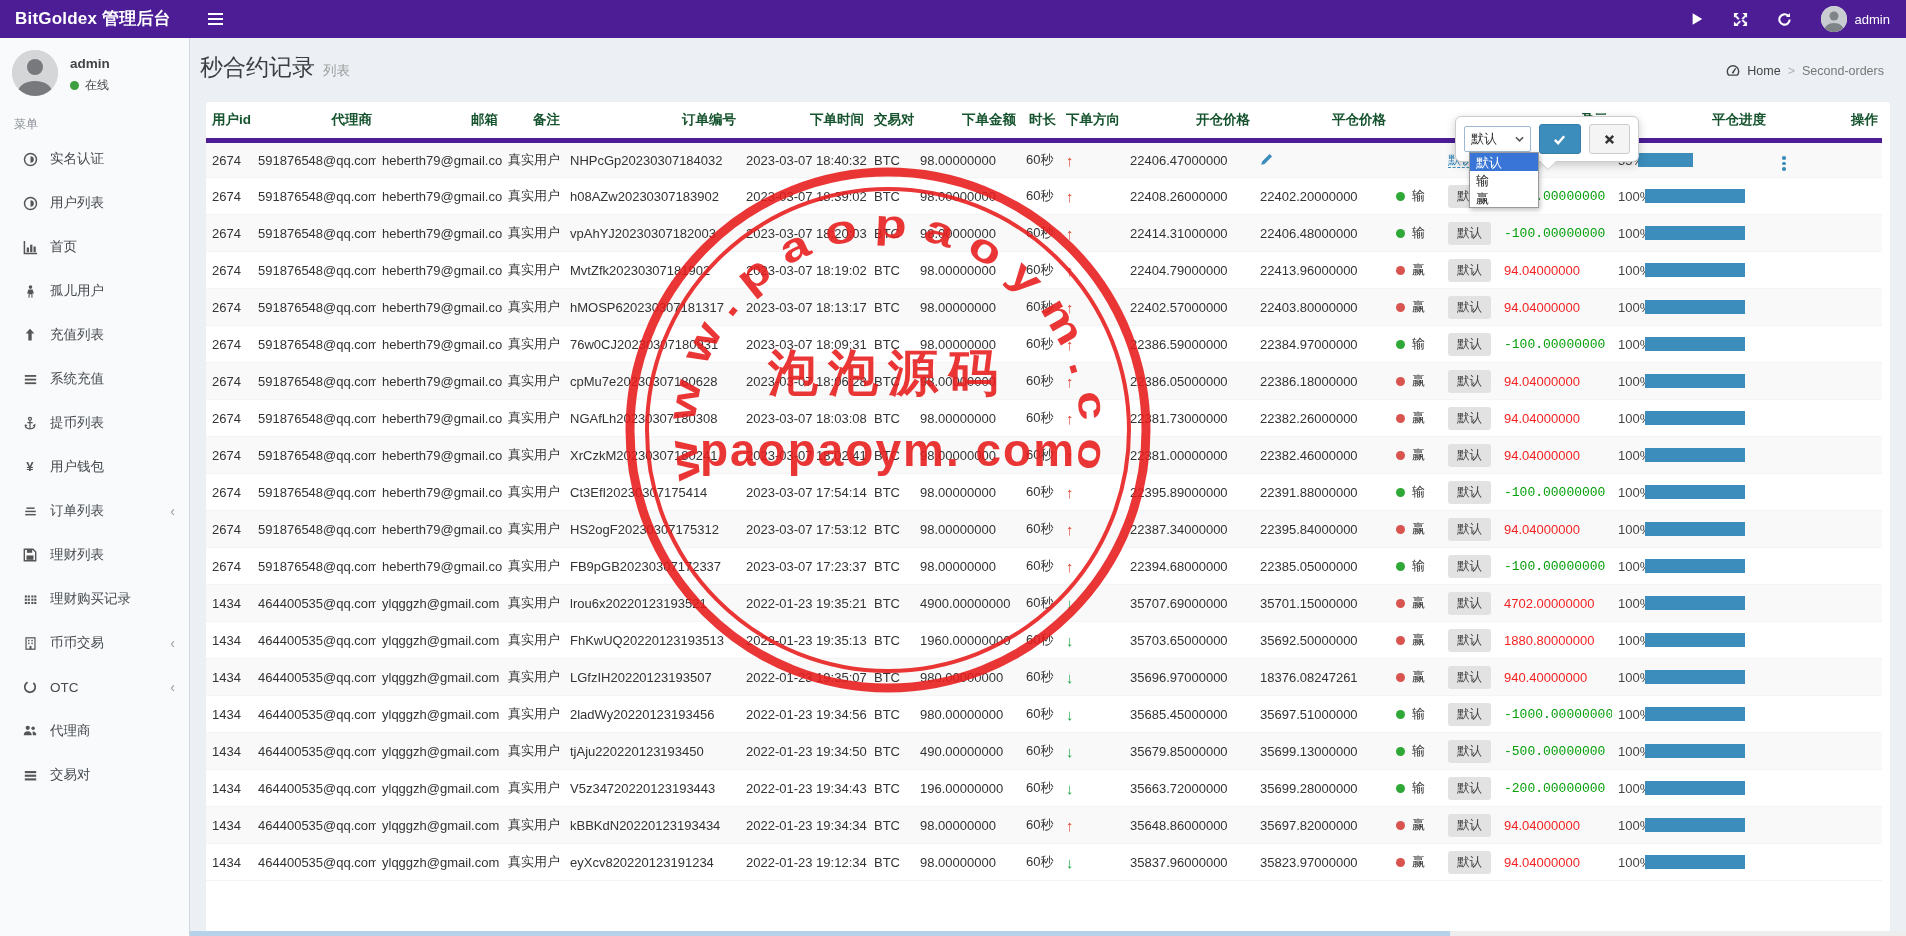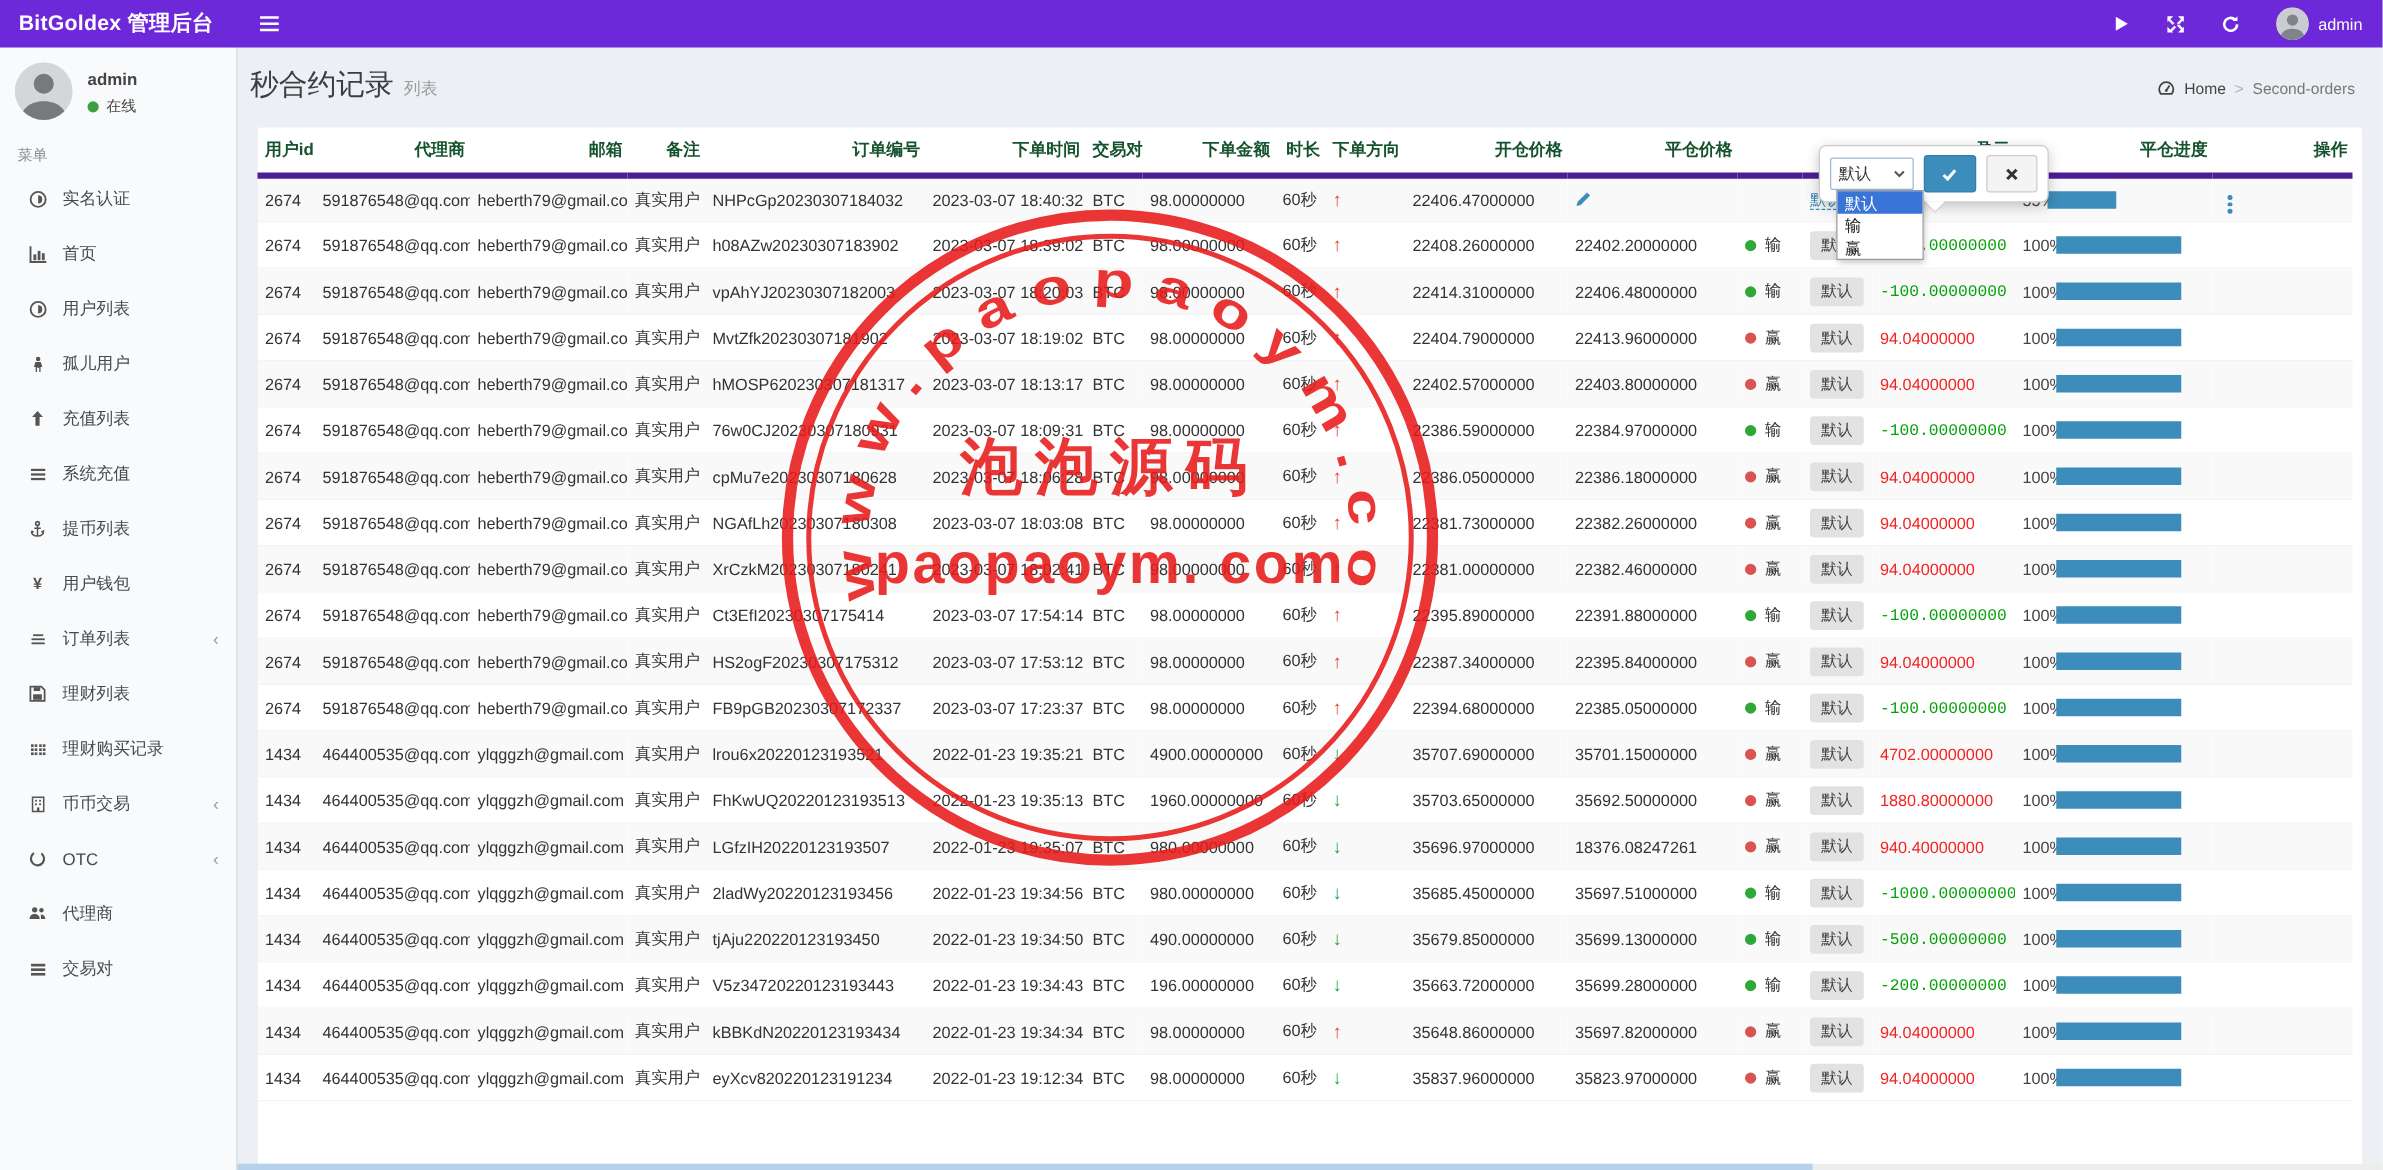--- a/index.html
+++ b/index.html
@@ -1,21 +1,21 @@
 <!DOCTYPE html>
 <html><head>
 <meta charset="utf-8">
 <style>
   * { margin:0; padding:0; box-sizing:border-box; }
   html,body { width:1906px; height:936px; overflow:hidden; font-family:"Liberation Sans","DejaVu Sans",sans-serif; background:#ecf0f5; }
   .icon { display:inline-flex; align-items:center; justify-content:center; }
   .icon svg { display:block; }
 
   
-  #navbar { position:absolute; left:0; top:0; width:1906px; height:38px; background:#6d28d9; z-index:40; }
+  #navbar { position:absolute; left:0; top:0; width:1906px; height:38px; background:#4c1d95; z-index:40; }
   #brand { position:absolute; left:15px; top:0; height:38px; line-height:38px; color:#fff; font-size:17px; font-weight:bold; letter-spacing:.2px; }
   #hamburger { position:absolute; left:196px; top:0; width:38px; height:38px; display:flex; flex-direction:column; justify-content:center; align-items:center; gap:3px; cursor:pointer; }
   #hamburger i { display:block; width:15px; height:2px; background:#fff; }
   #nav-right { position:absolute; right:16px; top:0; height:38px; display:flex; align-items:center; gap:28px; color:#fff; }
   #nav-right .navicon { width:16px; height:16px; color:#fff; cursor:pointer; }
   #nav-user { display:flex; align-items:center; gap:8px; cursor:pointer; }
   #nav-avatar { width:26px; height:26px; border-radius:50%; background:#cfd4d8; overflow:hidden; }
   #nav-user span.lbl { font-size:13px; color:#fff; }
 
   
@@ -158,36 +158,36 @@
           <svg viewBox="0 0 16 16" width="15" height="15">
             <circle cx="8" cy="8" r="6.4" fill="none" stroke="currentColor" stroke-width="1.6"></circle>
             <path d="M8 4.5a3.5 3.5 0 0 1 0 7z" fill="currentColor"></path>
           </svg>
         </span>
         <span>实名认证</span>
       </li>
       <li>
         <span class="icon micon">
           <svg viewBox="0 0 16 16" width="15" height="15">
+            <circle cx="8" cy="8" r="6.4" fill="none" stroke="currentColor" stroke-width="1.6"></circle>
+            <path d="M8 4.5a3.5 3.5 0 0 1 0 7z" fill="currentColor"></path>
+          </svg>
+        </span>
+        <span>用户列表</span>
+      </li>
+      <li>
+        <span class="icon micon">
+          <svg viewBox="0 0 16 16" width="15" height="15">
             <path d="M1.5 1v13.5H15" fill="none" stroke="currentColor" stroke-width="1.6"></path>
             <rect x="4" y="8" width="2.4" height="5" fill="currentColor"></rect>
             <rect x="7.6" y="5" width="2.4" height="8" fill="currentColor"></rect>
             <rect x="11.2" y="7" width="2.4" height="6" fill="currentColor"></rect>
           </svg>
         </span>
         <span>首页</span>
-      </li>
-      <li>
-        <span class="icon micon">
-          <svg viewBox="0 0 16 16" width="15" height="15">
-            <circle cx="8" cy="8" r="6.4" fill="none" stroke="currentColor" stroke-width="1.6"></circle>
-            <path d="M8 4.5a3.5 3.5 0 0 1 0 7z" fill="currentColor"></path>
-          </svg>
-        </span>
-        <span>用户列表</span>
       </li>
       <li>
         <span class="icon micon">
           <svg viewBox="0 0 16 16" width="13" height="15">
             <circle cx="8" cy="2.6" r="2.2" fill="currentColor"></circle>
             <path d="M5.4 5.6h5.2l1.6 5h-1.8v5H9.1v-4.3H6.9v4.3H5.6v-5H3.8z" fill="currentColor"></path>
           </svg>
         </span>
         <span>孤儿用户</span>
       </li>

